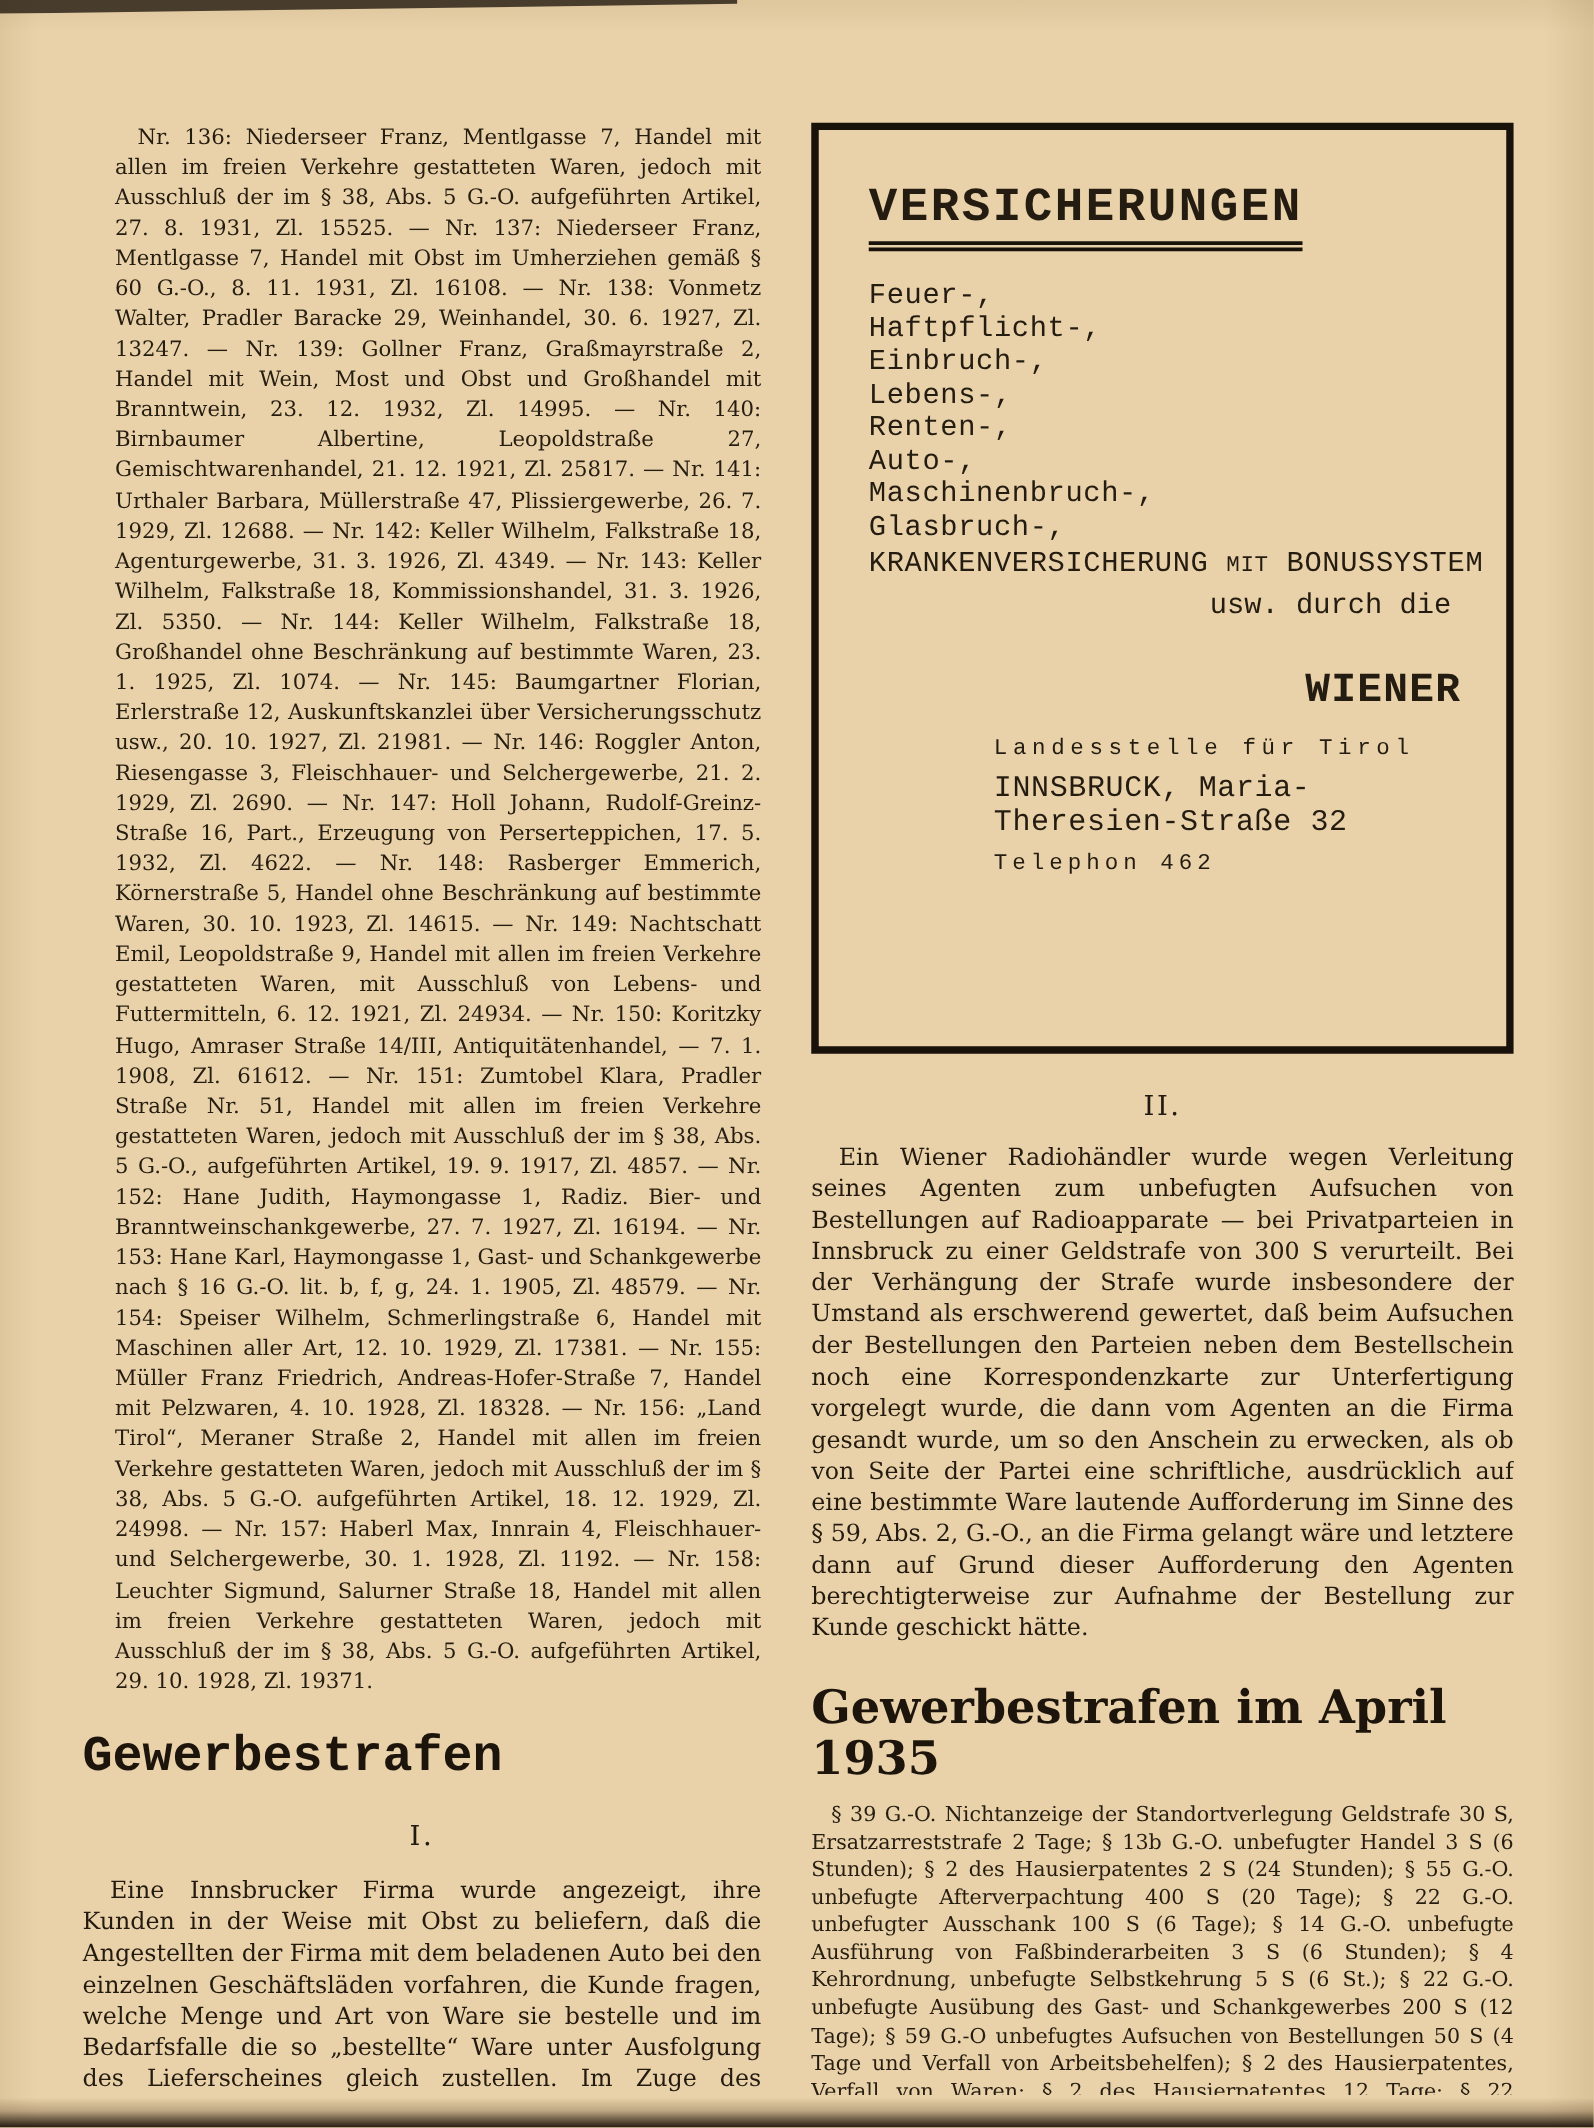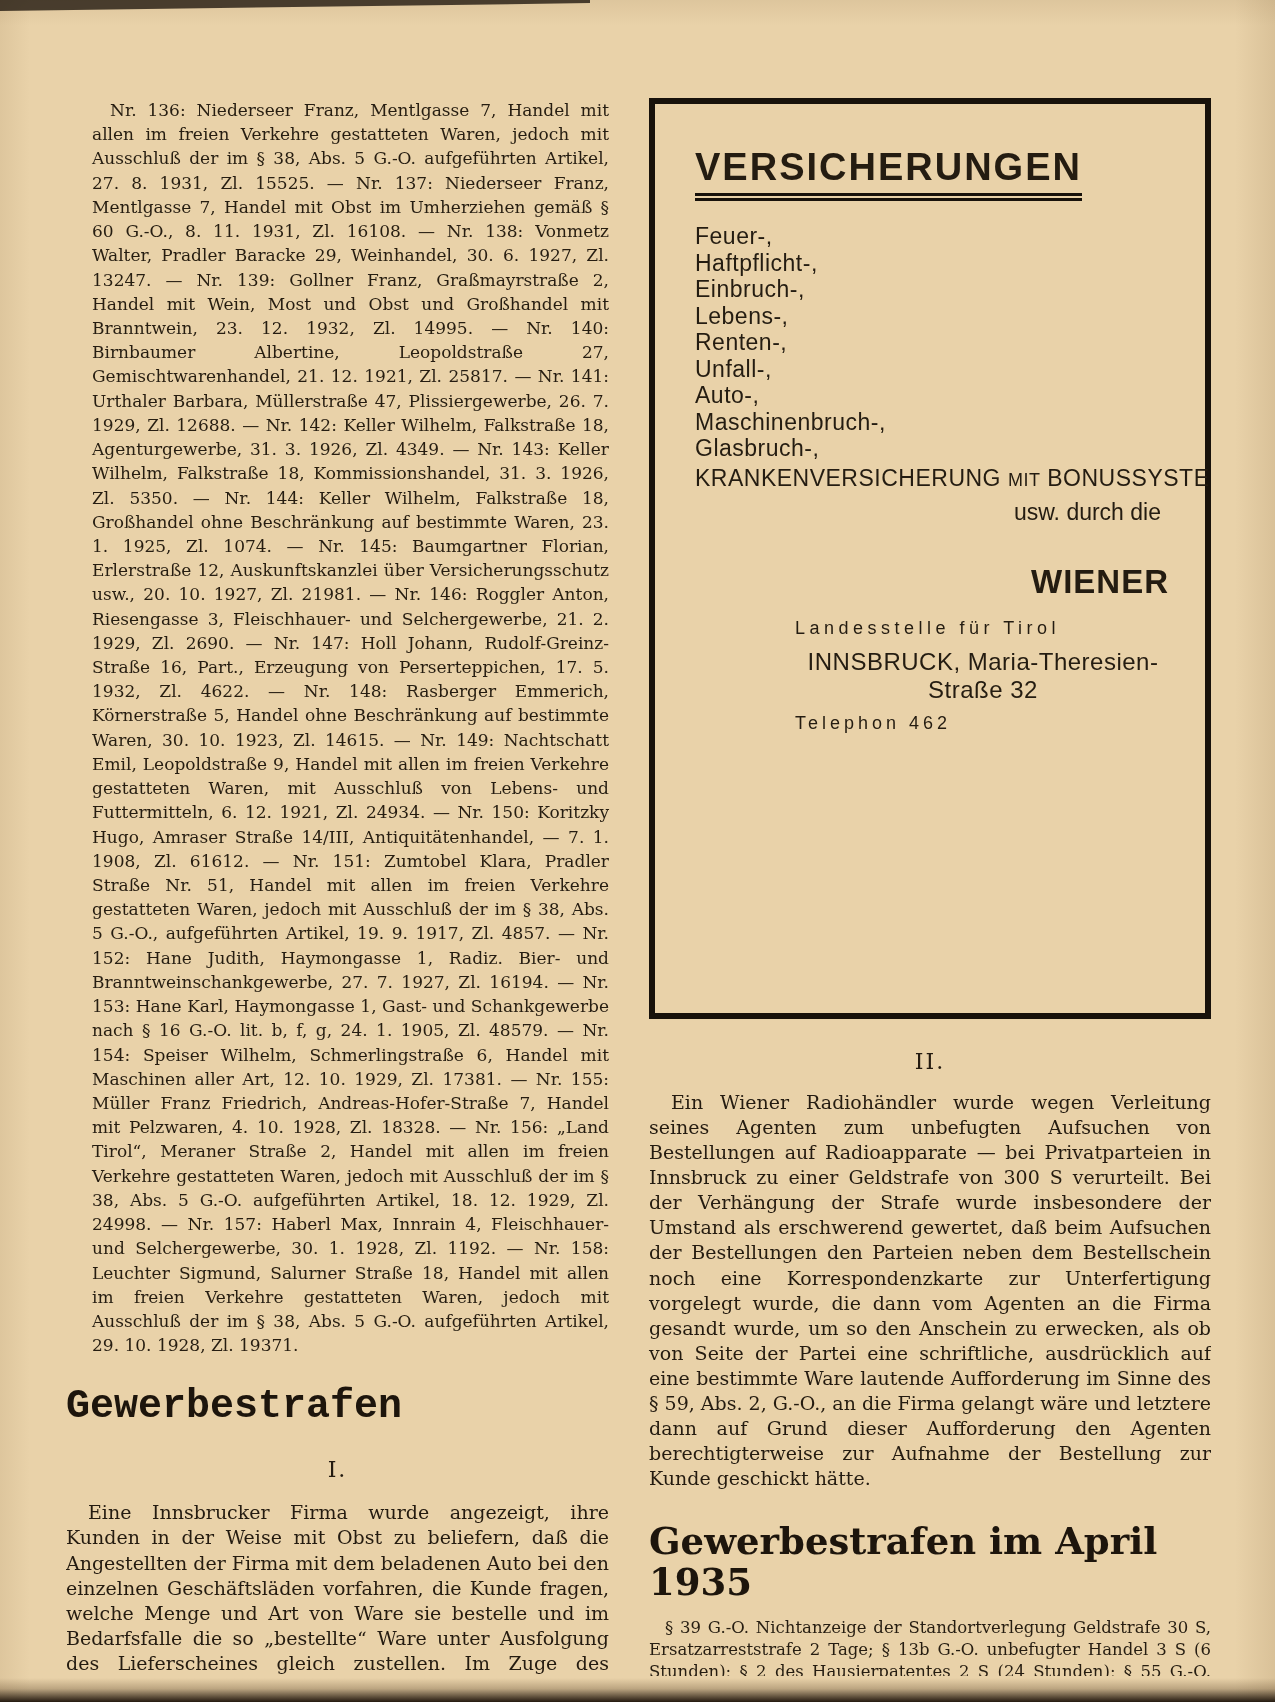--- a/index.html
+++ b/index.html
@@ -66,24 +66,24 @@
     text-align:center;font-size:22px;letter-spacing:2px;
     margin:28px 0 18px 0;color:#241b10;
   }
   .bodytext{
     font-size:19px;line-height:1.32;text-align:justify;
     text-indent:22px;color:#241b10;
   }
   
   .ad-box{
     box-sizing:border-box;
-    height:921px;
+    height:745px;
     border:6px solid #18120b;
     padding:30px 34px 0 40px;
-    font-family:Liberation Sans, sans-serif;
+    font-family:Liberation Mono, monospace;
     color:#241c11;
   }
   .ad-title-row1{margin-top:14px;}
   .ad-title1{
     display:inline-block;font-weight:bold;font-size:38px;line-height:1;
     letter-spacing:2px;border-bottom:8px double #18120b;padding-bottom:7px;
   }
   .ad-title-row2{text-align:right;margin-top:12px;padding-right:4px;}
   .ad-title2{
     display:inline-block;font-weight:bold;font-size:38px;line-height:1;
@@ -95,21 +95,21 @@
     font-size:23px;line-height:26.5px;letter-spacing:.5px;
   }
   .ad-kranken{font-size:23px;margin-top:3px;letter-spacing:.5px;white-space:nowrap;}
   .ad-kranken .small-mit{font-size:18px;}
   .ad-usw{text-align:right;font-size:23px;margin-top:7px;padding-right:10px;}
   .ad-company{
     text-align:right;font-weight:bold;font-size:33px;line-height:40px;
     margin-top:36px;letter-spacing:1px;padding-right:2px;
   }
   .ad-branch{margin-top:16px;font-size:18px;letter-spacing:4.5px;padding-left:100px;}
-  .ad-address{font-size:24px;margin-top:9px;padding-left:100px;letter-spacing:.5px;text-align:center;}
+  .ad-address{font-size:24px;margin-top:9px;padding-left:100px;letter-spacing:.5px;}
   .ad-phone{font-size:18px;letter-spacing:4px;margin-top:9px;padding-left:100px;}
   
   .col-right .roman-label{margin:30px 0 16px 0;}
   .april-heading{
     font-weight:bold;font-size:37px;line-height:1.1;
     margin:30px 0 14px 0;color:#1d150c;
   }
   .april-text{
     font-size:16.5px;line-height:1.34;text-align:justify;
     text-indent:16px;color:#261d11;
@@ -136,21 +136,20 @@
       <div class="ad-box">
         <div class="ad-title-row1">
           <span class="ad-title1">VERSICHERUNGEN</span>
         </div>
         <ul class="ad-list">
           <li>Feuer-,</li>
           <li>Haftpflicht-,</li>
           <li>Einbruch-,</li>
           <li>Lebens-,</li>
           <li>Renten-,</li>
-          <li>Unfall-,</li>
           <li>Auto-,</li>
           <li>Maschinenbruch-,</li>
           <li>Glasbruch-,</li>
         </ul>
         <div class="ad-kranken"><span>KRANKENVERSICHERUNG</span> <span class="small-mit">MIT</span> <span>BONUSSYSTEM</span></div>
         <div class="ad-usw">usw. durch die</div>
         <div class="ad-company">
           <div>WIENER</div>
         </div>
         <div class="ad-branch">Landesstelle für Tirol</div>

